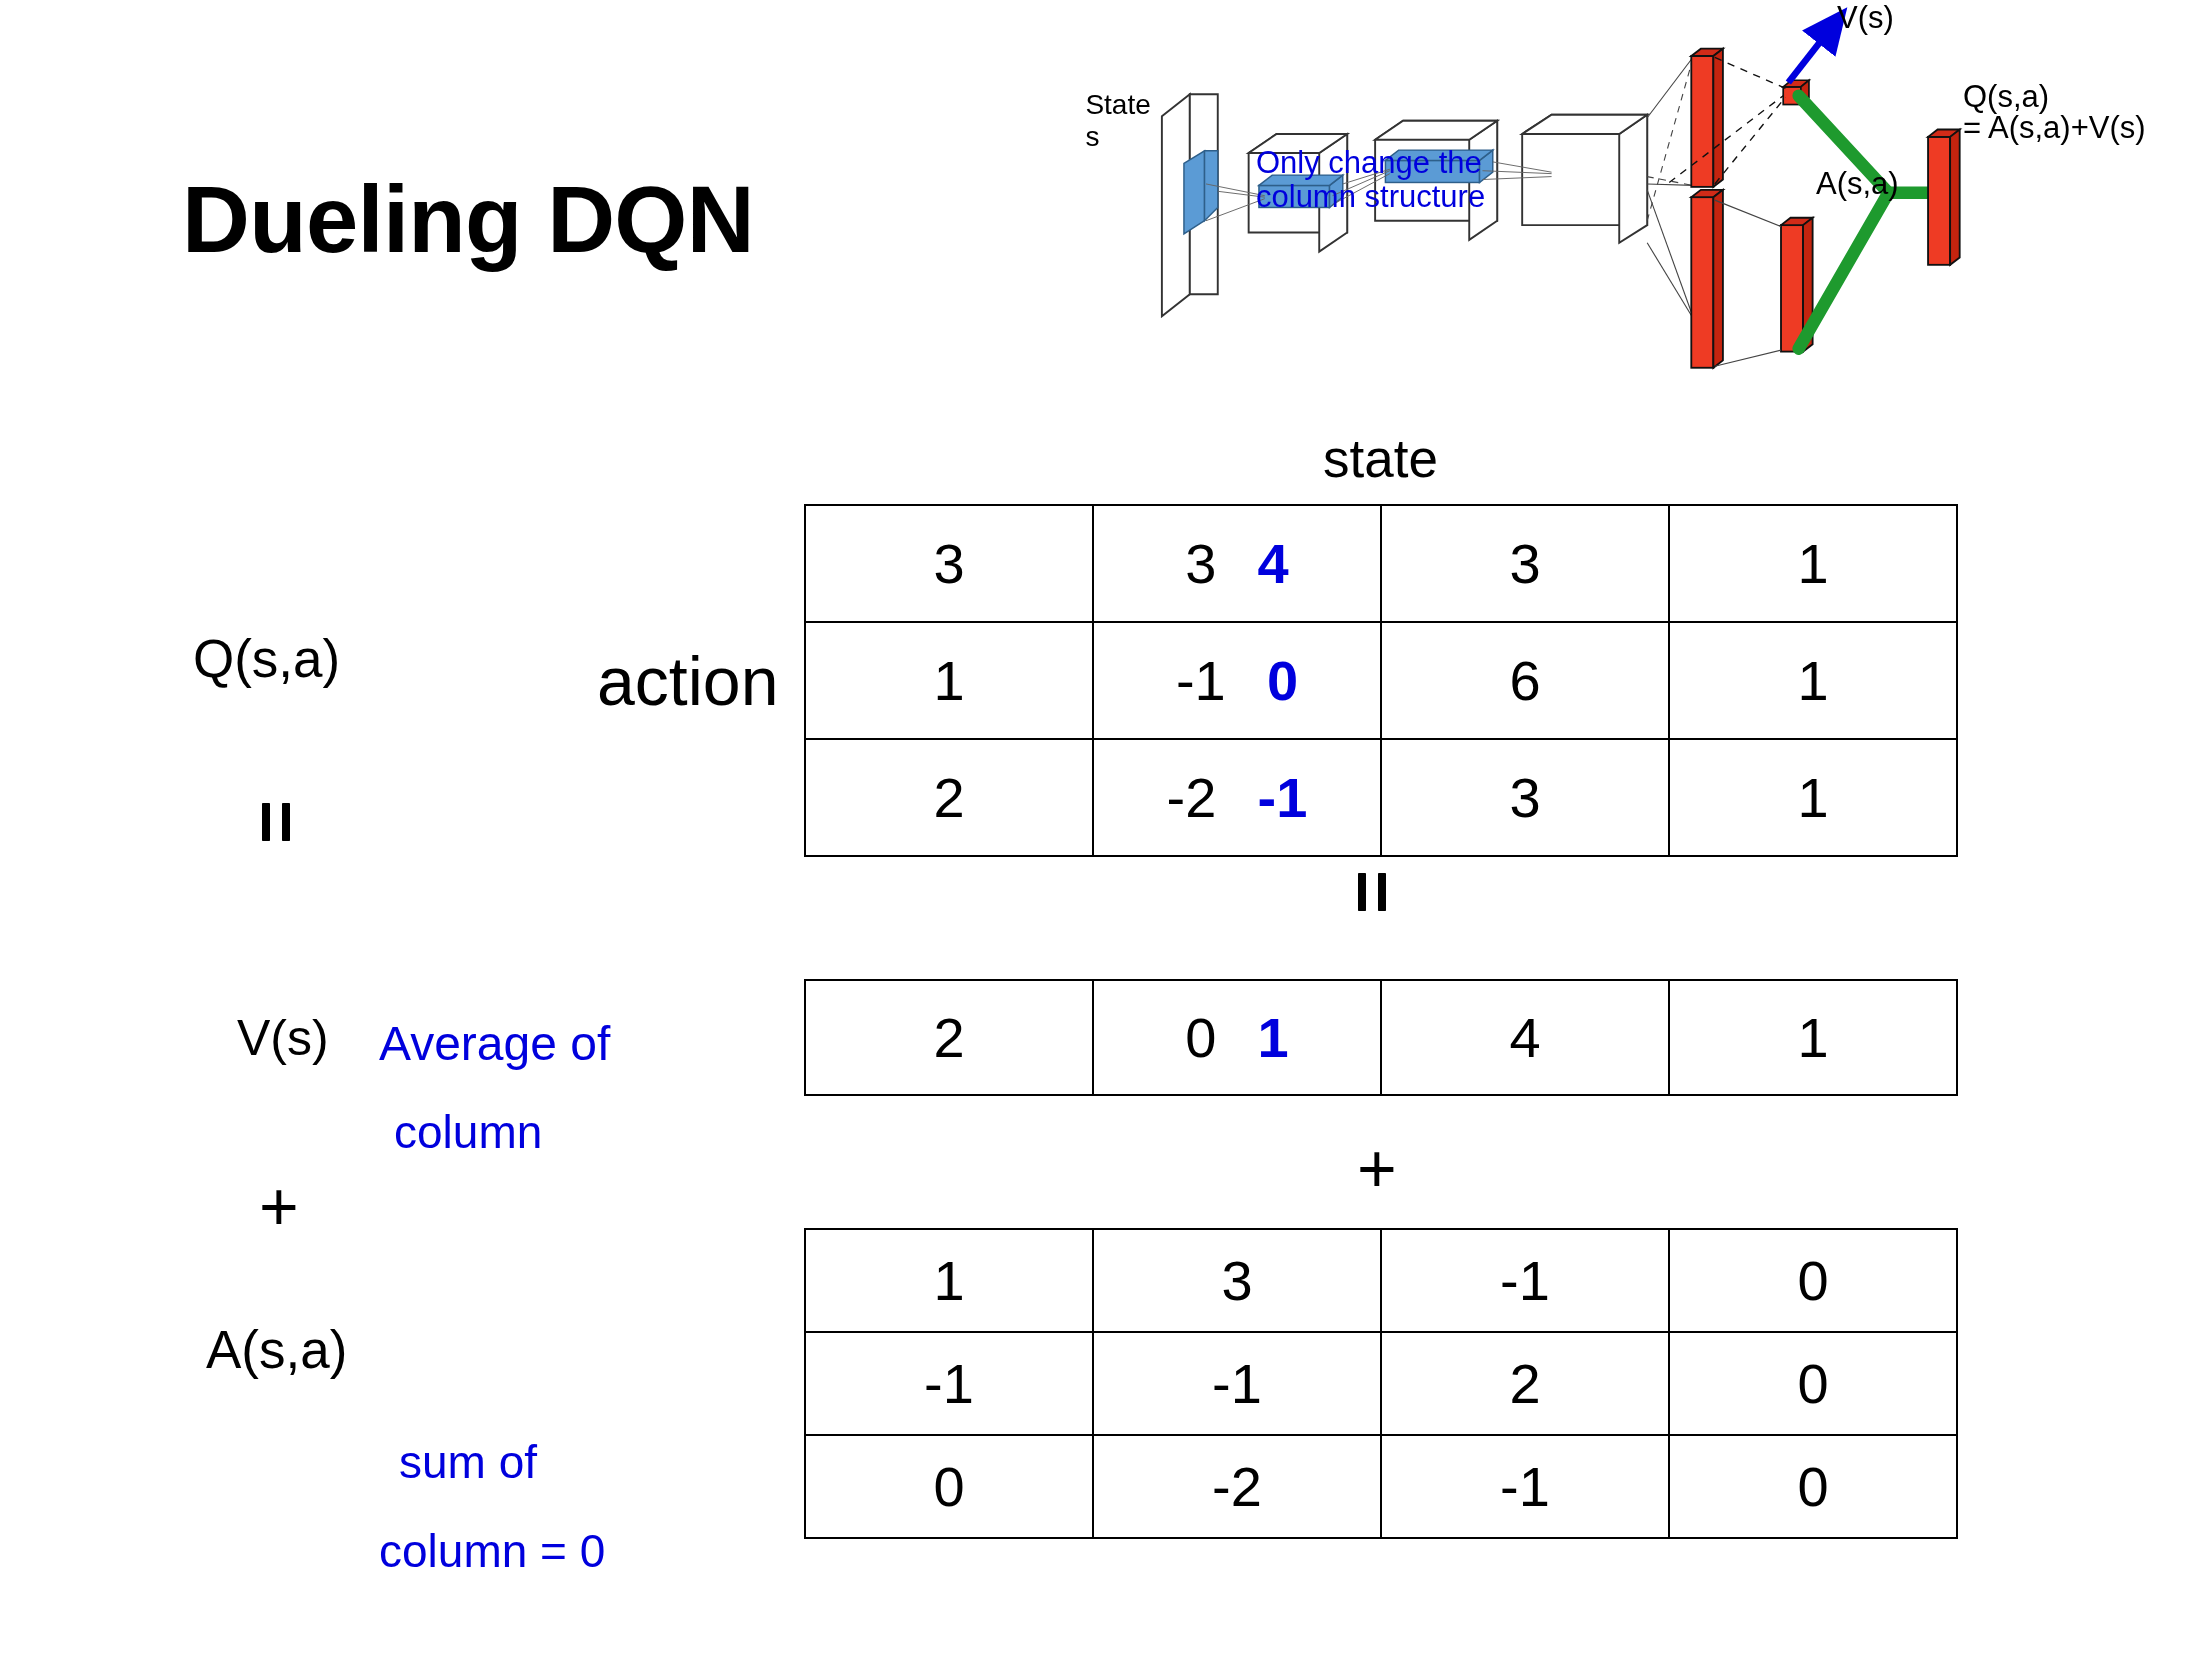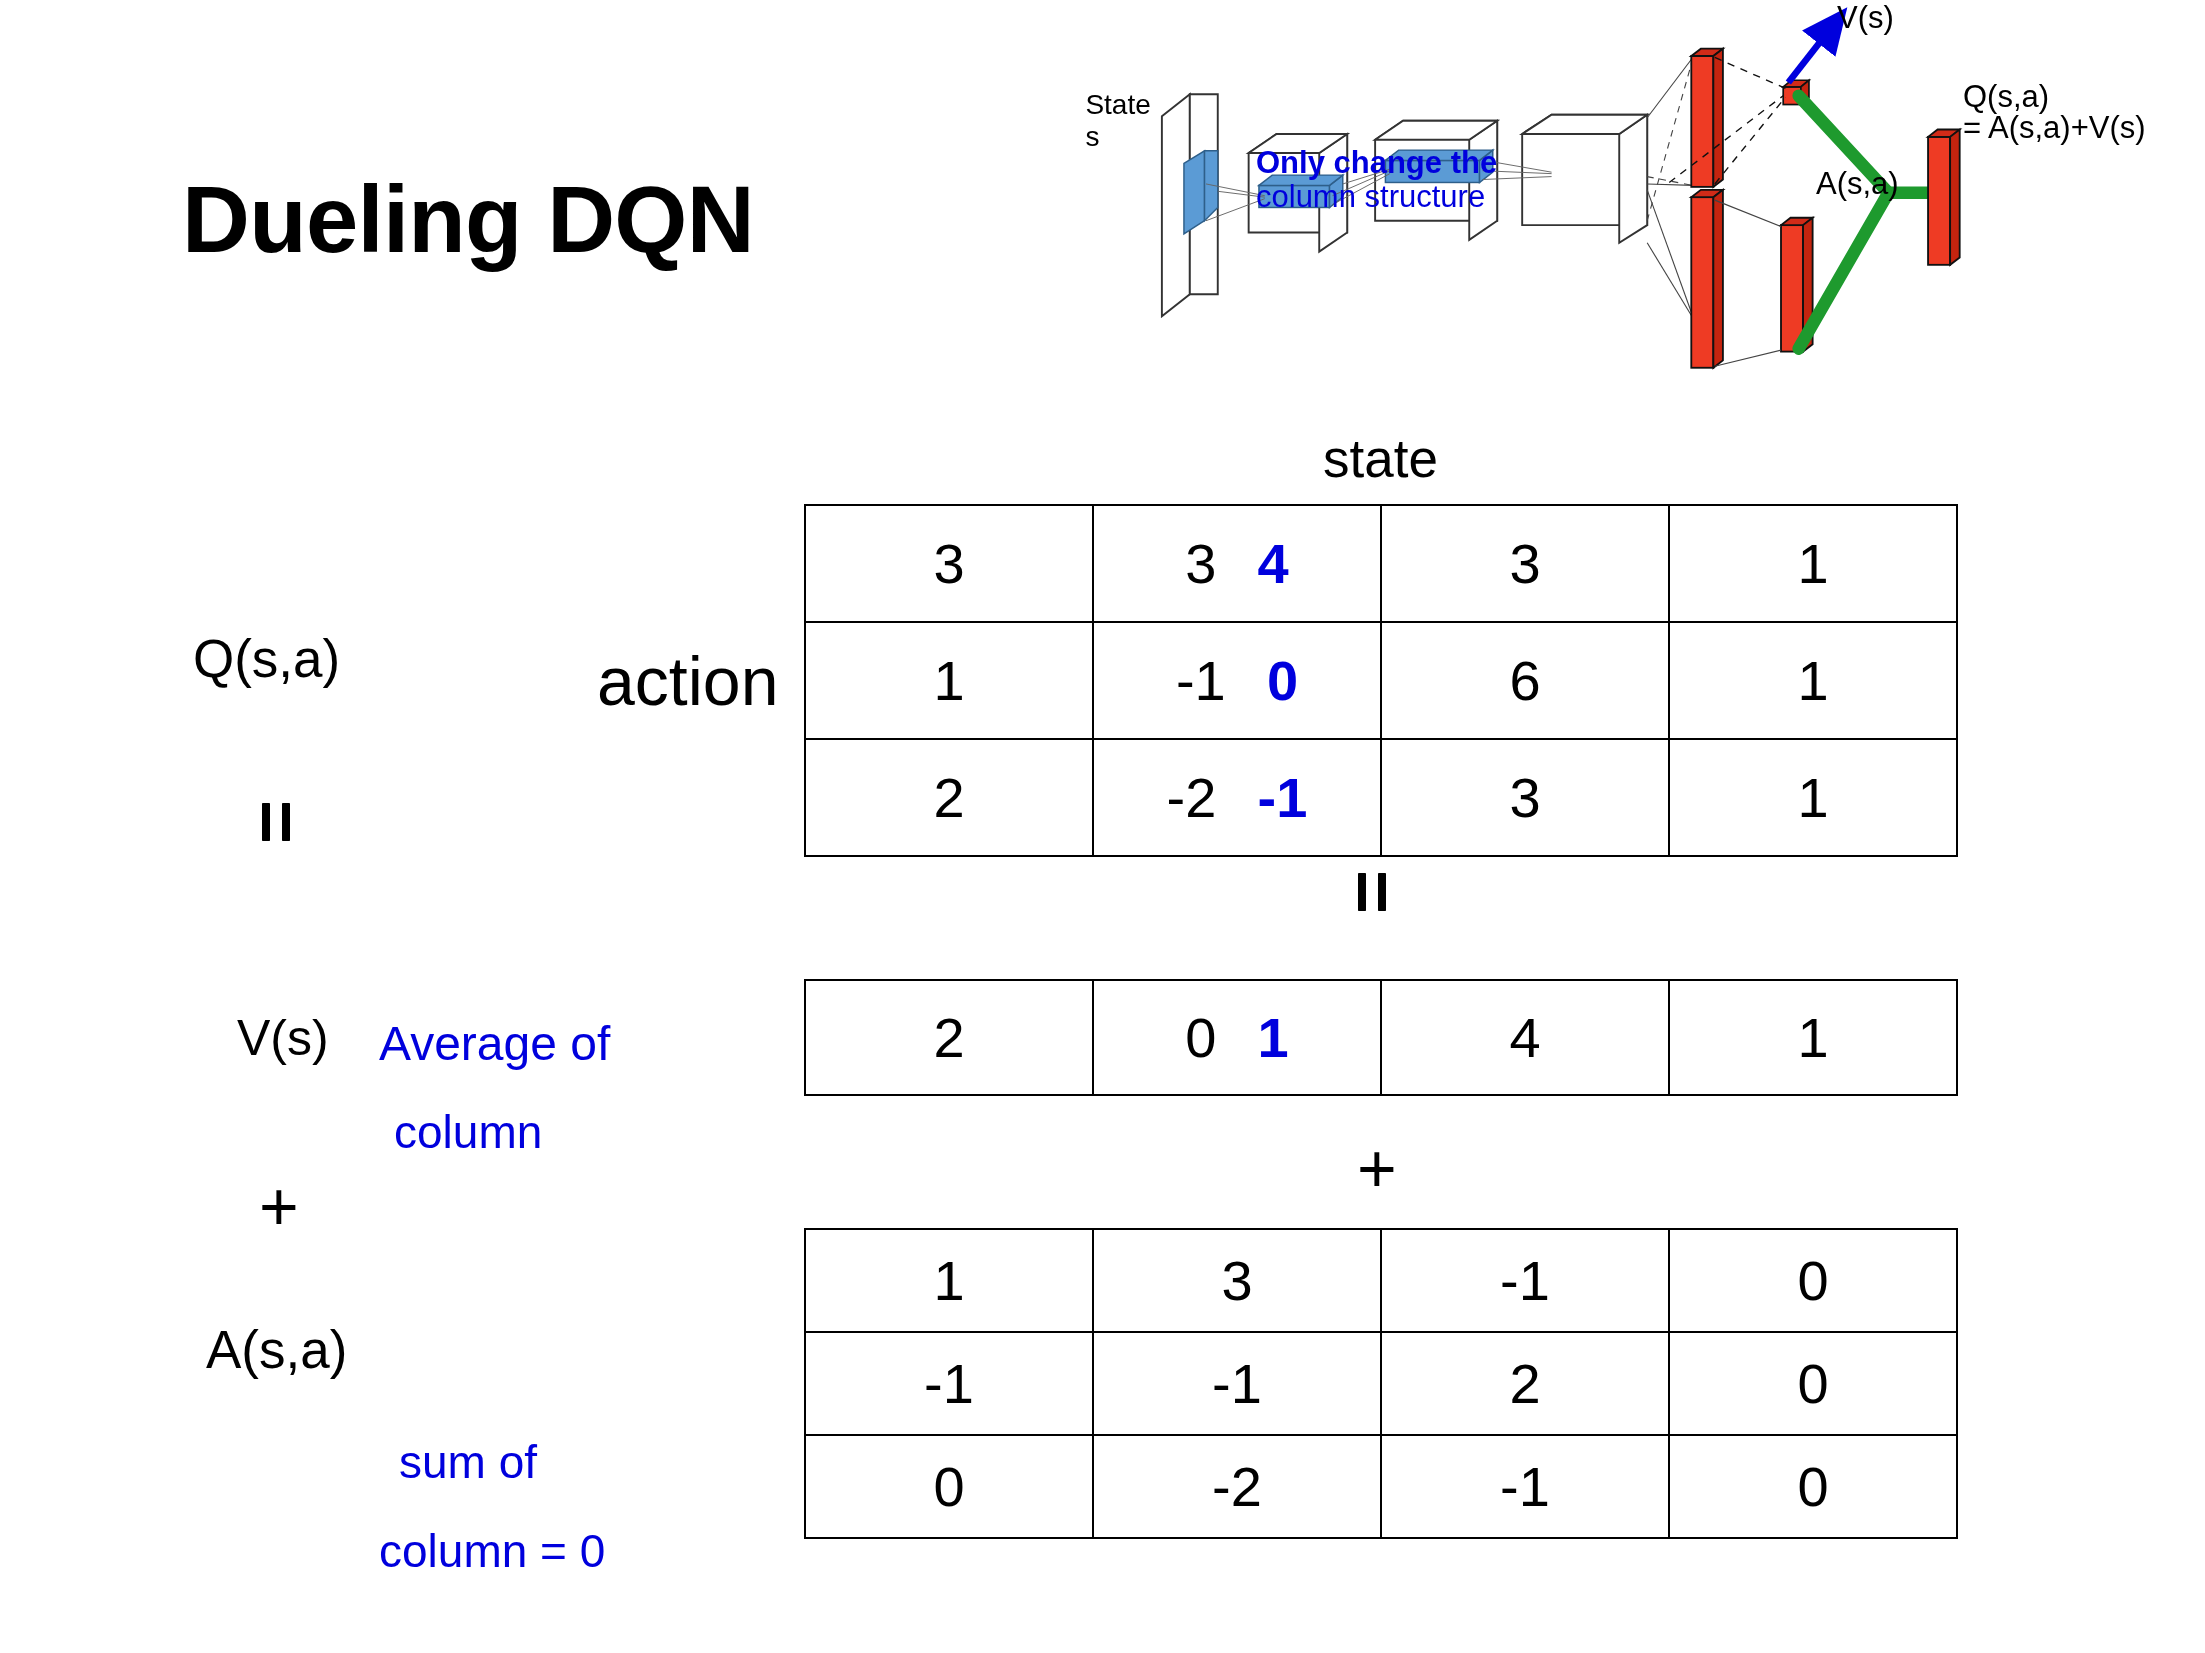--- a/index.html
+++ b/index.html
@@ -156,21 +156,21 @@
     <g>
       <rect x="1152" y="186" width="30" height="174" fill="#EE3B24" stroke="#111" stroke-width="2.5"></rect>
       <polygon points="1152,186 1165,176 1195,176 1182,186" fill="#D12B18" stroke="#111" stroke-width="2.5"></polygon>
       <polygon points="1182,186 1195,176 1195,350 1182,360" fill="#C4240F" stroke="#111" stroke-width="2.5"></polygon>
     </g>
   </svg>
 
   <div class="lbl lbl-blk" style="left:4.4px;top:91px;font-size:28px;">State</div>
   <div class="lbl lbl-blk" style="left:4.4px;top:123px;font-size:28px;">s</div>
 
-  <div class="lbl lbl-blue" style="left:175px;top:147px;font-size:31px;font-weight:bold;">Only change the</div>
+  <div class="lbl lbl-blue" style="left:175px;top:147px;font-size:31px;">Only change the</div>
   <div class="lbl lbl-blue" style="left:175px;top:181px;font-size:31px;">column structure</div>
 
   <div class="lbl lbl-blk" style="left:756px;top:1.5px;font-size:31px;">V(s)</div>
   <div class="lbl lbl-blk" style="left:735px;top:168px;font-size:31px;">A(s,a)</div>
   <div class="lbl lbl-blk" style="left:882px;top:81px;font-size:31px;">Q(s,a)</div>
   <div class="lbl lbl-blk" style="left:882px;top:112px;font-size:31px;">= A(s,a)+V(s)</div>
 </div>
 
 <div class="lbl lbl-blk" id="state-axis" style="left:1323px;top:432px;font-size:53px;">state</div>
 

